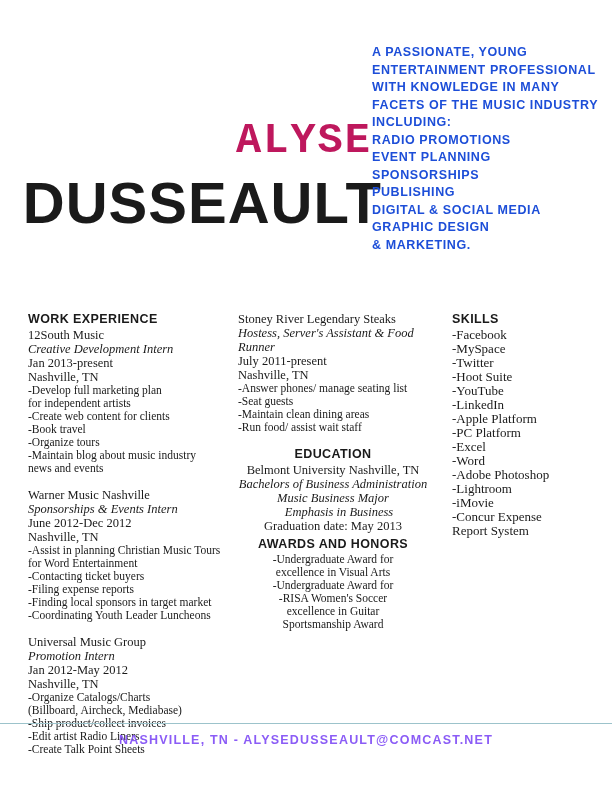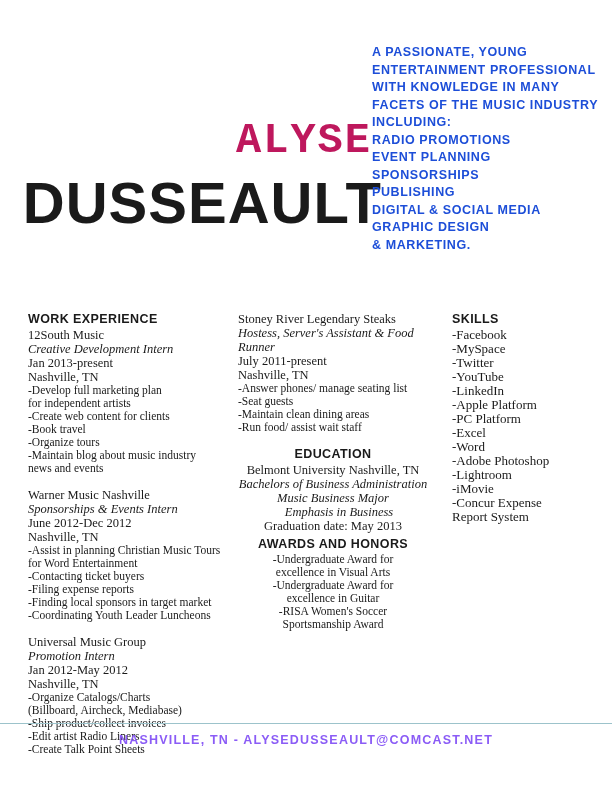--- a/index.html
+++ b/index.html
@@ -261,33 +261,34 @@
         <p class="edu-line ital indent">Emphasis in Business</p>
         <p class="edu-line">Graduation date: May 2013</p>
       </div>
 
       <div class="mt14">
         <div class="section-title">Awards and Honors</div>
         <ul class="bullets">
           <li>-Undergraduate Award for</li>
           <li>excellence in Visual Arts</li>
           <li>-Undergraduate Award for</li>
+          <li>-RISA Women's Soccer</li>
           <li>excellence in Guitar</li>
-          <li>-RISA Women's Soccer</li>
           <li>Sportsmanship Award</li>
         </ul>
       </div>
     </div>
 
     <div class="col col-3">
       <div class="section-title">Skills</div>
       <ul class="skills-list">
         <li>-Facebook</li>
         <li>-MySpace</li>
         <li>-Twitter</li>
+        <li>-Hoot Suite</li>
         <li>-YouTube</li>
         <li>-LinkedIn</li>
         <li>-Apple Platform</li>
         <li>-PC Platform</li>
         <li>-Excel</li>
         <li>-Word</li>
         <li>-Adobe Photoshop</li>
         <li>-Lightroom</li>
         <li>-iMovie</li>
         <li>-Concur Expense</li>

